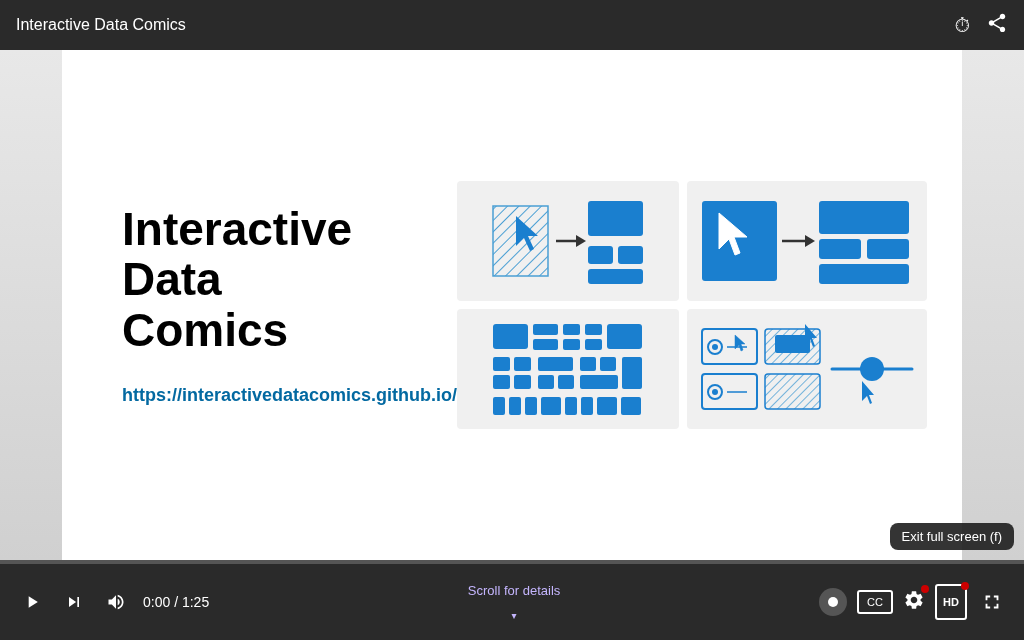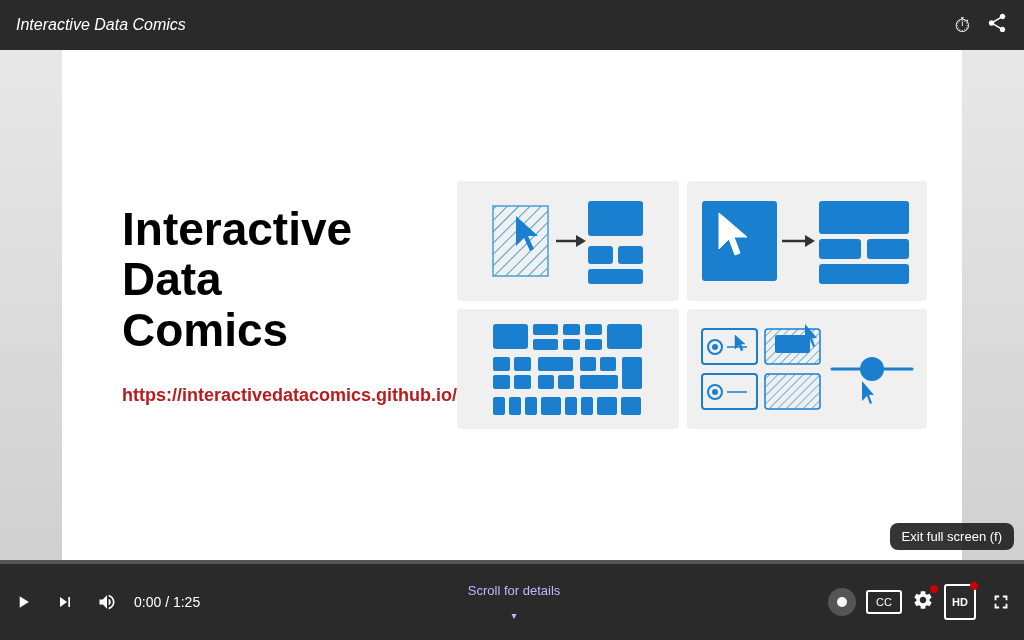--- a/index.html
+++ b/index.html
@@ -21,21 +21,20 @@
       display: flex;
       align-items: center;
       justify-content: space-between;
       padding: 0 16px;
       z-index: 10;
     }
     .top-bar-title {
       color: #ffffff;
       font-size: 16px;
       font-weight: 400;
-      font-style: italic;
     }
     .top-bar-icons {
       display: flex;
       gap: 16px;
       align-items: center;
     }
     .top-icon {
       color: #ffffff;
       font-size: 20px;
       cursor: pointer;
@@ -73,21 +72,21 @@
     }
     .slide-title {
       font-size: 46px;
       font-weight: 900;
       color: #000000;
       line-height: 1.1;
     }
     .slide-url {
       font-size: 18px;
       font-weight: 700;
-      color: #b91c1c;
+      color: #0369a1;
     }
 
     
     .slide-right {
       flex: 0 0 470px;
       display: grid;
       grid-template-columns: 1fr 1fr;
       grid-template-rows: 1fr 1fr;
       gap: 8px;
     }
@@ -123,21 +122,21 @@
       height: 100%;
       width: 0%;
       background: #cc0000;
     }
 
     
     .controls-row {
       flex: 1;
       display: flex;
       align-items: center;
-      padding: 0 8px;
+      padding: 0 17px;
       justify-content: space-between;
     }
 
     .controls-left {
       display: flex;
       align-items: center;
       gap: 12px;
     }
     .controls-center {
       display: flex;

